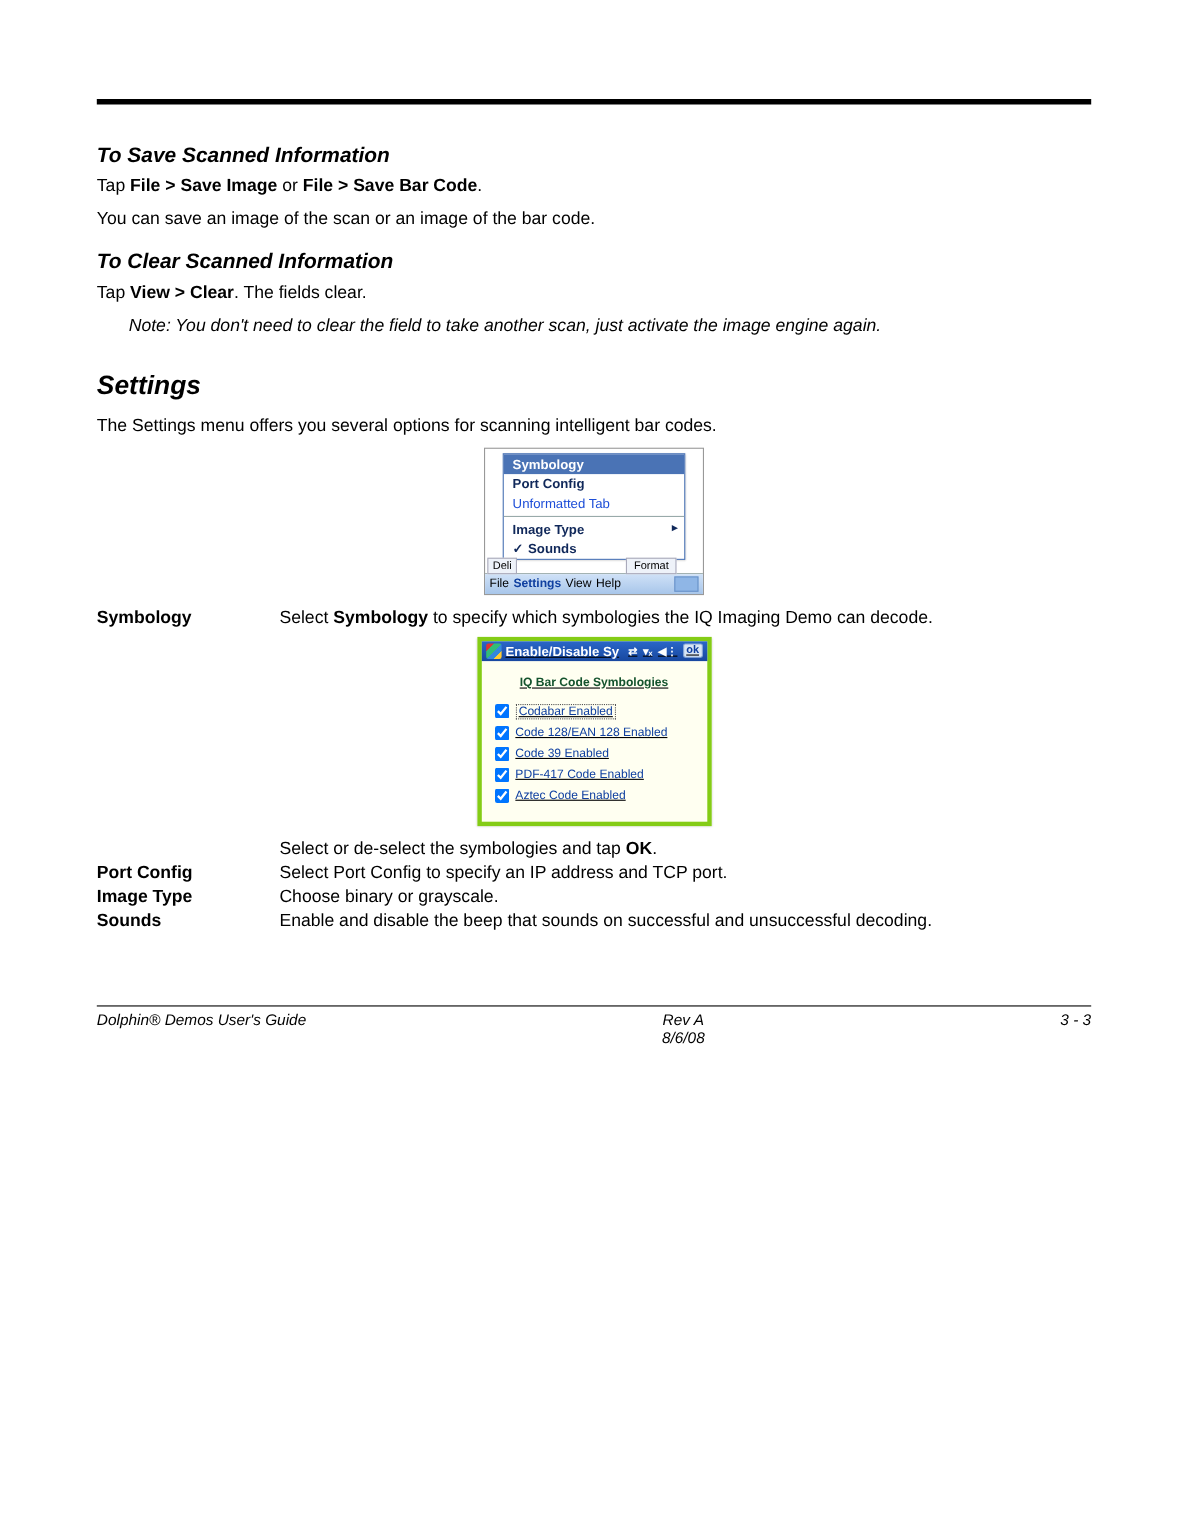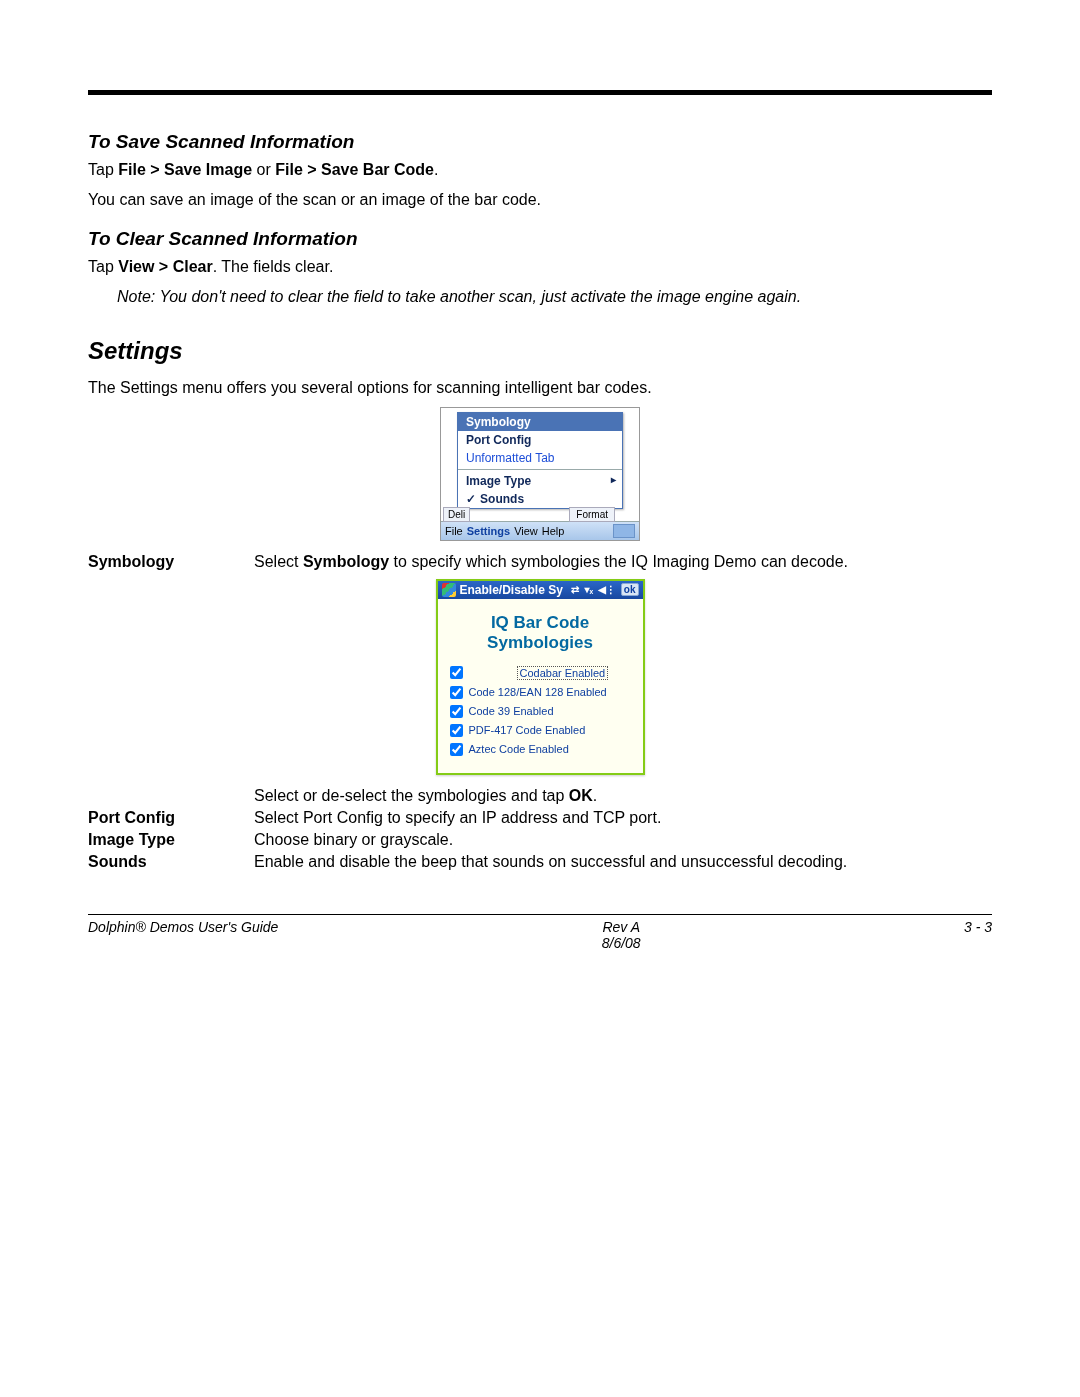--- a/index.html
+++ b/index.html
@@ -93,23 +93,24 @@
   .menu-bar .kbd {
     margin-left: auto; width: 20px; height: 12px;
     background: #8fb6e6; border: 1px solid #6a93c9;
   }
 
   
   .sym-fig {
     width: 205px;
     font-size: 12px;
     font-family: Tahoma, Arial, sans-serif;
-    border: 2px solid #84cc16;
+    border: 4px solid #84cc16;
     background: #fffff1;
     box-shadow: 0 1px 2px rgba(0,0,0,0.2);
+    text-decoration: underline;
   }
   .sym-title {
     display: flex;
     align-items: center;
     gap: 4px;
     background: linear-gradient(#2a66c8,#1848a0);
     color: #fff;
     font-weight: bold;
     padding: 2px 4px;
   }
@@ -118,27 +119,27 @@
     background: linear-gradient(135deg,#d33 25%,#3b7 25% 50%,#38d 50% 75%,#fc3 75%);
     border-radius: 2px;
   }
   .sym-title .tray { display: flex; gap: 5px; margin-left: auto; align-items: center;}
   .sym-title .tray span { font-size: 10px; }
   .sym-title .okbtn {
     background: #d9e6f5; color: #1040a0; border: 1px solid #89a8d6;
     font-size: 9px; padding: 0 2px; border-radius: 2px; font-weight: bold;
   }
   .sym-head {
-    text-align: center; color: #0369a1; font-weight: bold;
-    padding: 14px 0 10px 0; font-size: 17px;
+    text-align: center; color: #14532d; font-weight: bold;
+    padding: 14px 0 10px 0; font-size: 11px;
   }
   .sym-list { padding: 0 12px 14px 12px; }
   .sym-item { display: flex; align-items: center; gap: 6px; padding: 3px 0; font-size: 11px; color: #1040a0;}
   .sym-item input { margin: 0; }
-  .sym-item.sel label { border: 1px dotted #555; padding: 0 2px; margin-left: 48px; }
+  .sym-item.sel label { border: 1px dotted #555; padding: 0 2px; }
 
   
   .settings-row { display: flex; margin: 4px 0; }
   .settings-row .label { width: 166px; font-weight: bold; flex-shrink: 0;}
   .settings-row .desc { flex: 1; }
 
   
   .footer {
     position: absolute;
     bottom: 52px;

